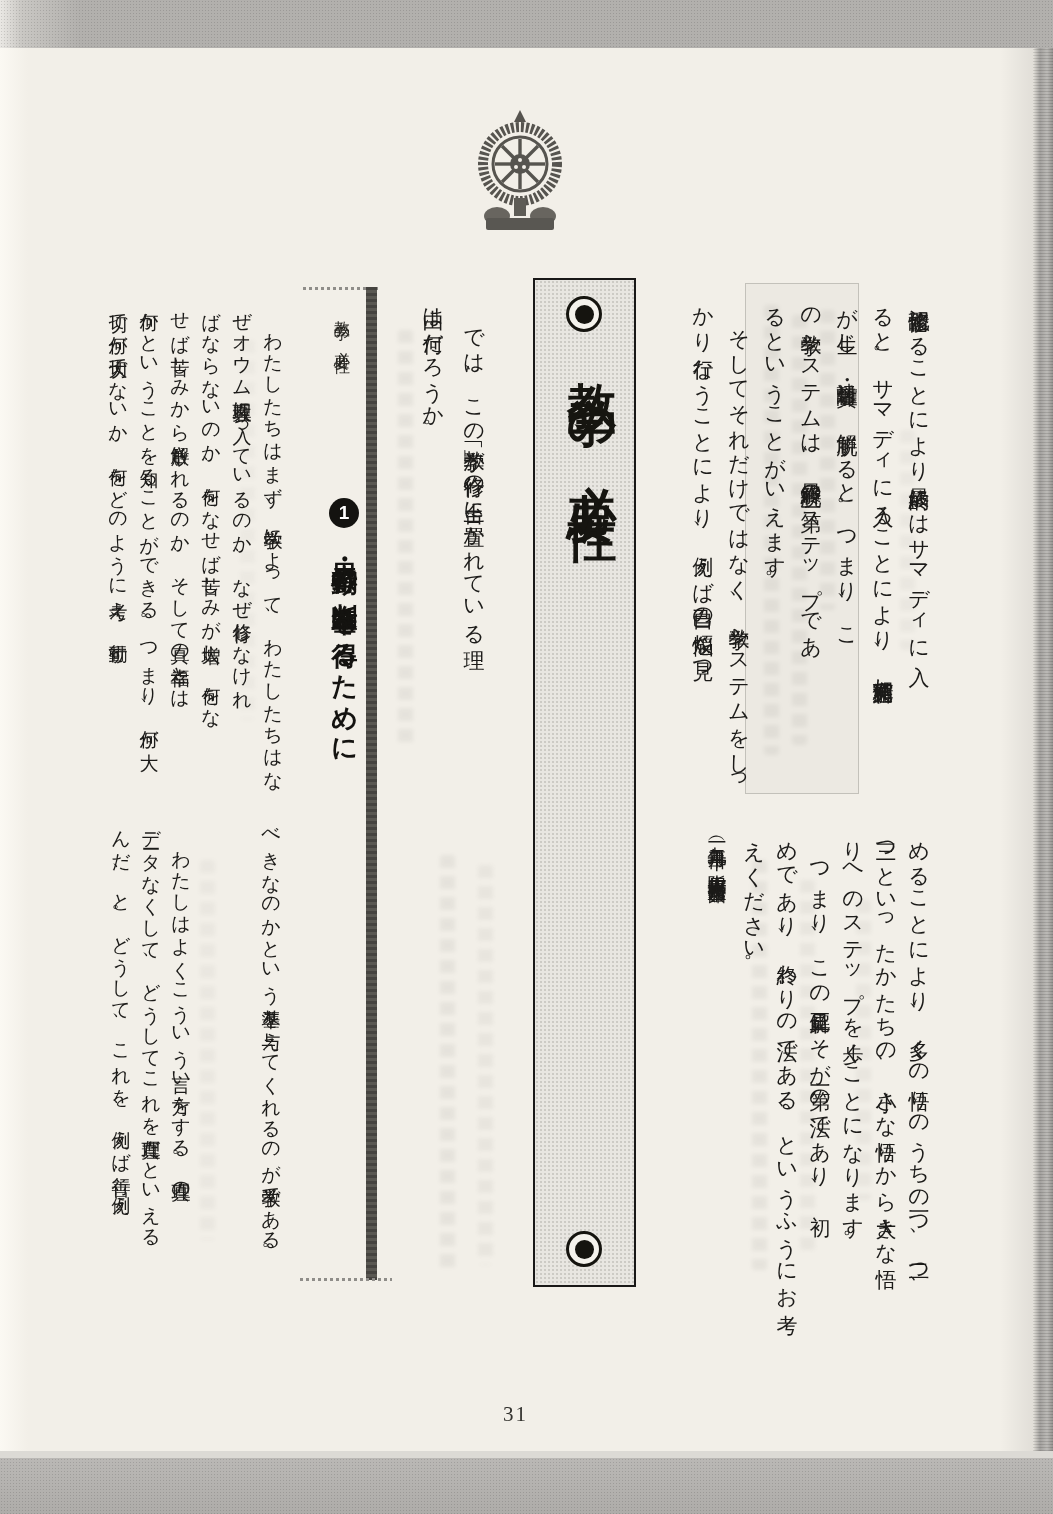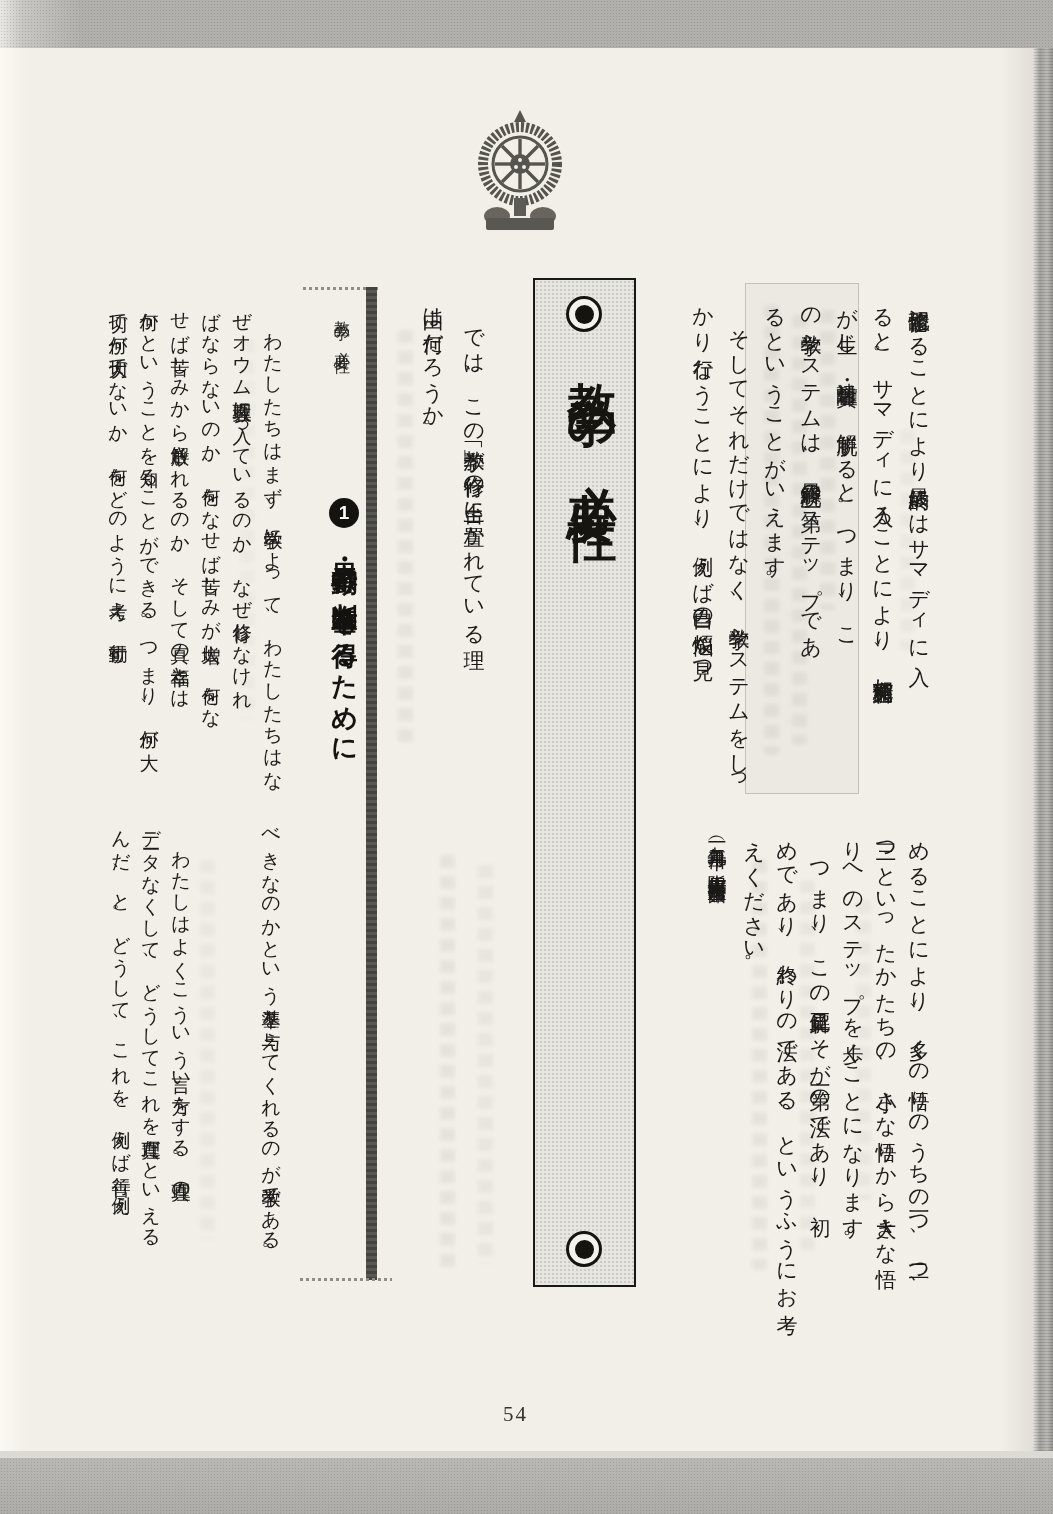--- a/index.html
+++ b/index.html
@@ -203,21 +203,21 @@
   <div class="vcol l-col" style="left:198px;top:299px;">ばならないのか、何をなせば苦しみが増大し、何をな</div>
   <div class="vcol l-col" style="left:167px;top:299px;">せば苦しみから解放されるのか、そして真の幸福とは</div>
   <div class="vcol l-col" style="left:136px;top:299px;">何かということを知ることができる。つまり、何が大</div>
   <div class="vcol l-col" style="left:105px;top:299px;">切で何が大切でないか、何をどのように考え、行動す</div>
 
   <div class="vcol l-col" style="left:258px;top:817px;">べきなのかという基準を与えてくれるのが教学である。</div>
   <div class="vcol l-col" style="left:168px;top:817px;">　わたしはよくこういう言い方をする。真理の</div>
   <div class="vcol l-col" style="left:138px;top:817px;">データなくして、どうしてこれを真理だといえる</div>
   <div class="vcol l-col" style="left:108px;top:817px;">んだ、と。どうして、これを、例えば善行、例え</div>
 
-  <div class="page-num">54</div>
+  <div class="page-num">31</div>
 
   <div class="edge-left"></div>
   <div class="crease-right"></div>
   <div class="edge-right">
       <div class="lines"></div>
     </div>
   <div class="band-top">
       <div class="dots"></div>
     </div>
   <div class="band-bottom-light"></div>

